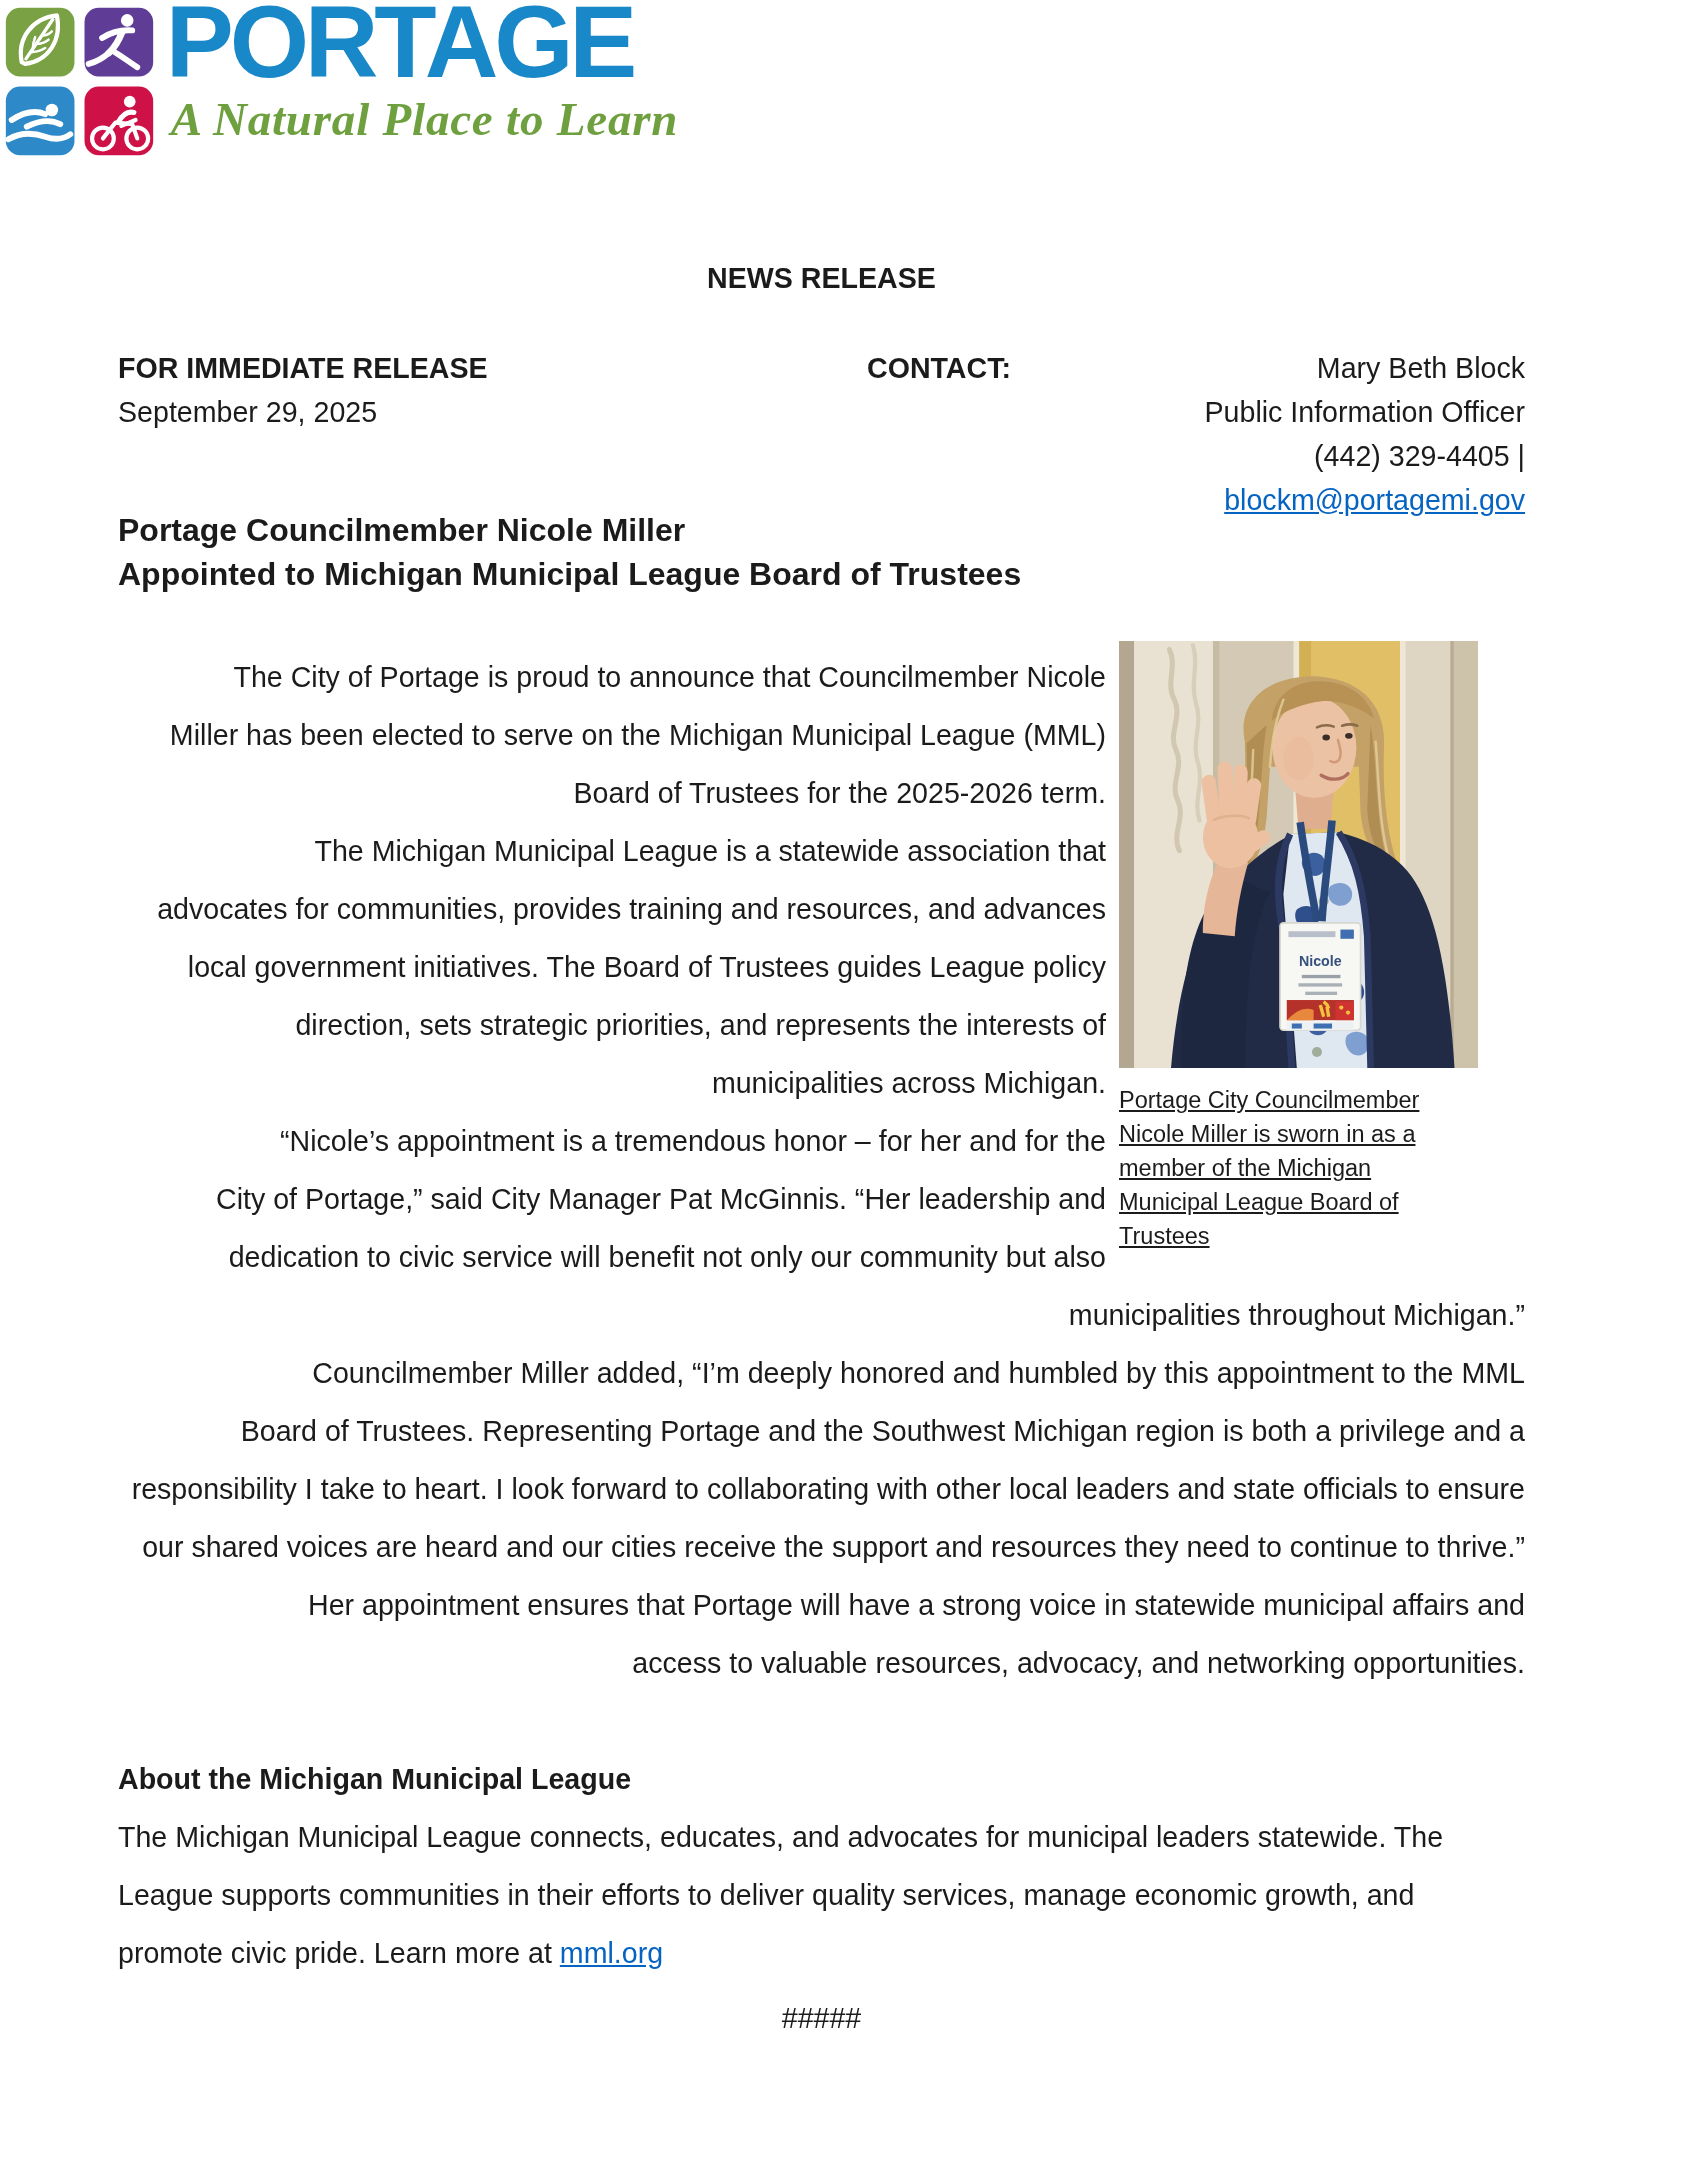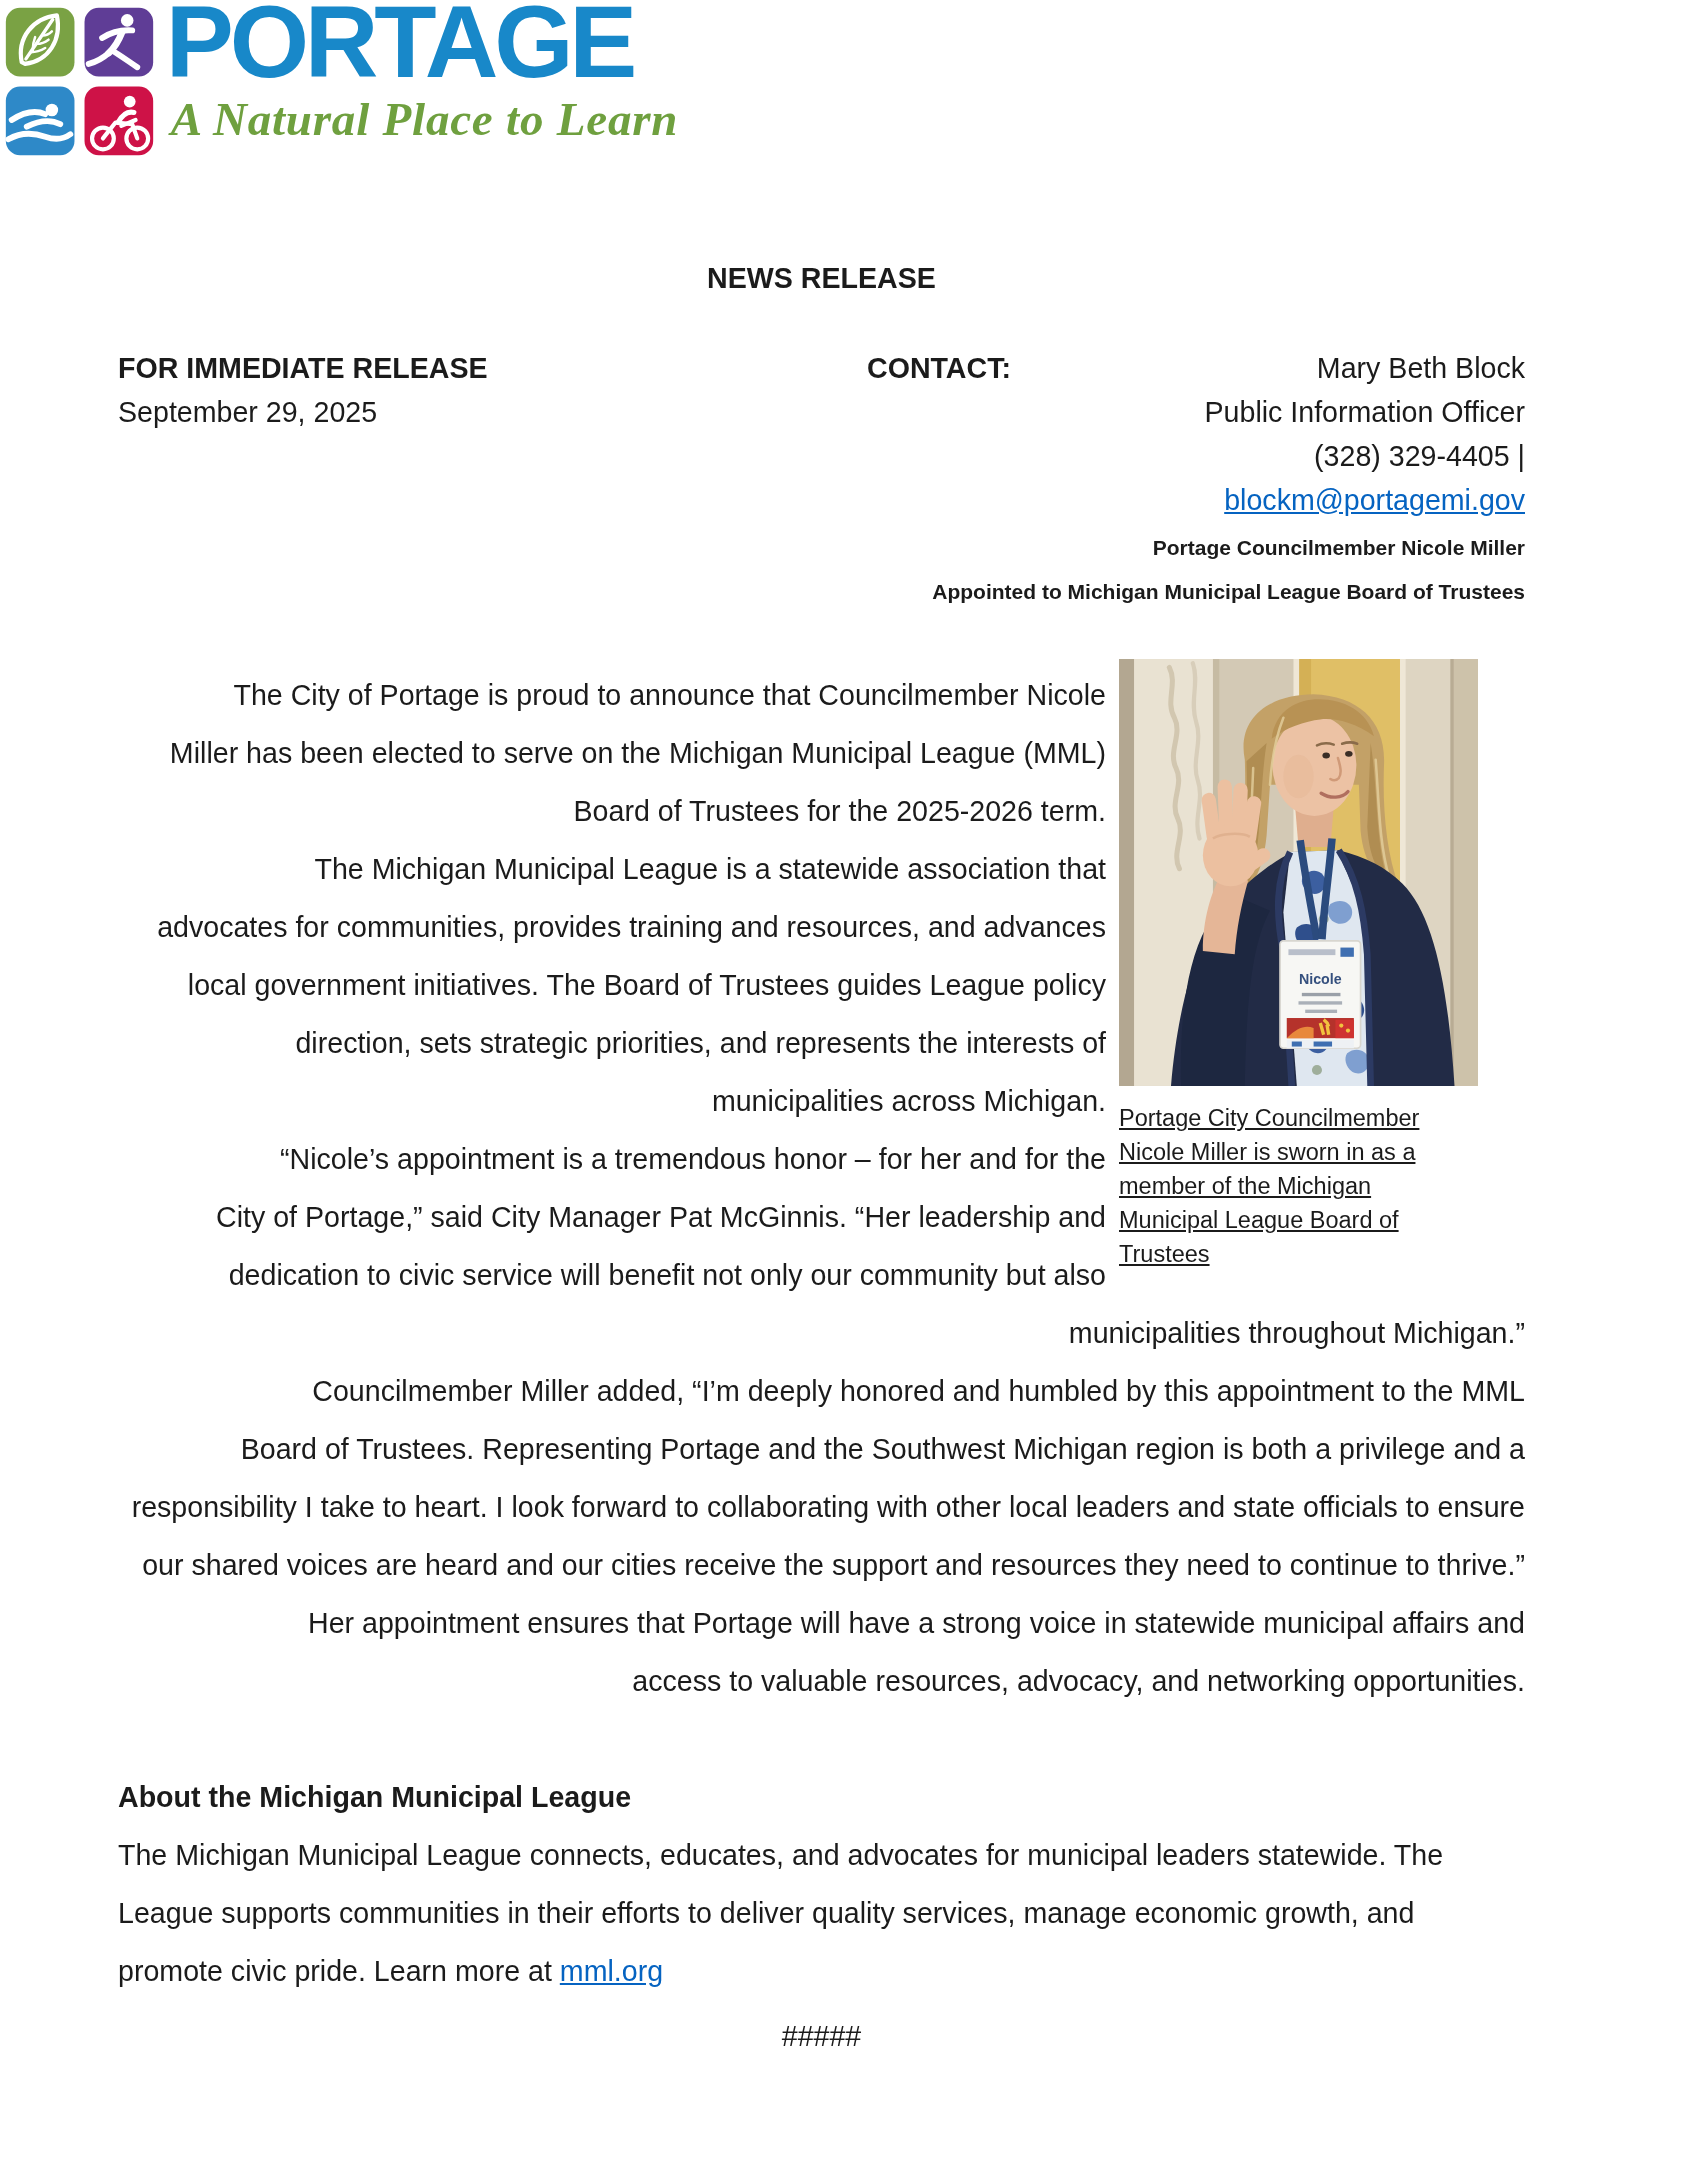--- a/index.html
+++ b/index.html
@@ -39,22 +39,22 @@
   .release-label{font-weight:bold;}
   .contact-block{
     position:absolute;left:710px;top:0;
     display:grid;grid-template-columns:183px auto;line-height:44px;text-align:right;
   }
   .contact-label{font-weight:bold;}
   a.doc-link{color:#0563c1;text-decoration:underline;cursor:pointer;}
 
   
   .title-block{
-    margin-top:46px;text-align:right;
-    font-weight:bold;font-size:21px;line-height:44px;
+    margin-top:28px;text-align:left;
+    font-weight:bold;font-size:32px;line-height:44px;
   }
 
   
   .article{margin-top:52px;font-size:28.6px;line-height:58px;}
   .body-para{margin:0;text-indent:114px;text-align:right;}
   .photo-figure{
     float:right;width:406px;
     margin:-6.7px 0 20px 25px;
   }
   .photo-svg{display:block;width:359px;height:427px;}
@@ -125,21 +125,21 @@
       <div class="release-left">
         <div class="release-label">FOR IMMEDIATE RELEASE</div>
         <div>September 29, 2025</div>
       </div>
       <div class="contact-block">
         <div class="contact-label">CONTACT:</div>
         <div>Mary Beth Block</div>
         <div></div>
         <div>Public Information Officer</div>
         <div></div>
-        <div><span>(328) 329-4405 |</span> <a class="doc-link">blockm@portagemi.gov</a></div>
+        <div><span>(442) 329-4405 |</span> <a class="doc-link">blockm@portagemi.gov</a></div>
       </div>
     </div>
 
     <div class="title-block">
       <div>Portage Councilmember Nicole Miller</div>
       <div>Appointed to Michigan Municipal League Board of Trustees</div>
     </div>
 
     <div class="article">
 

